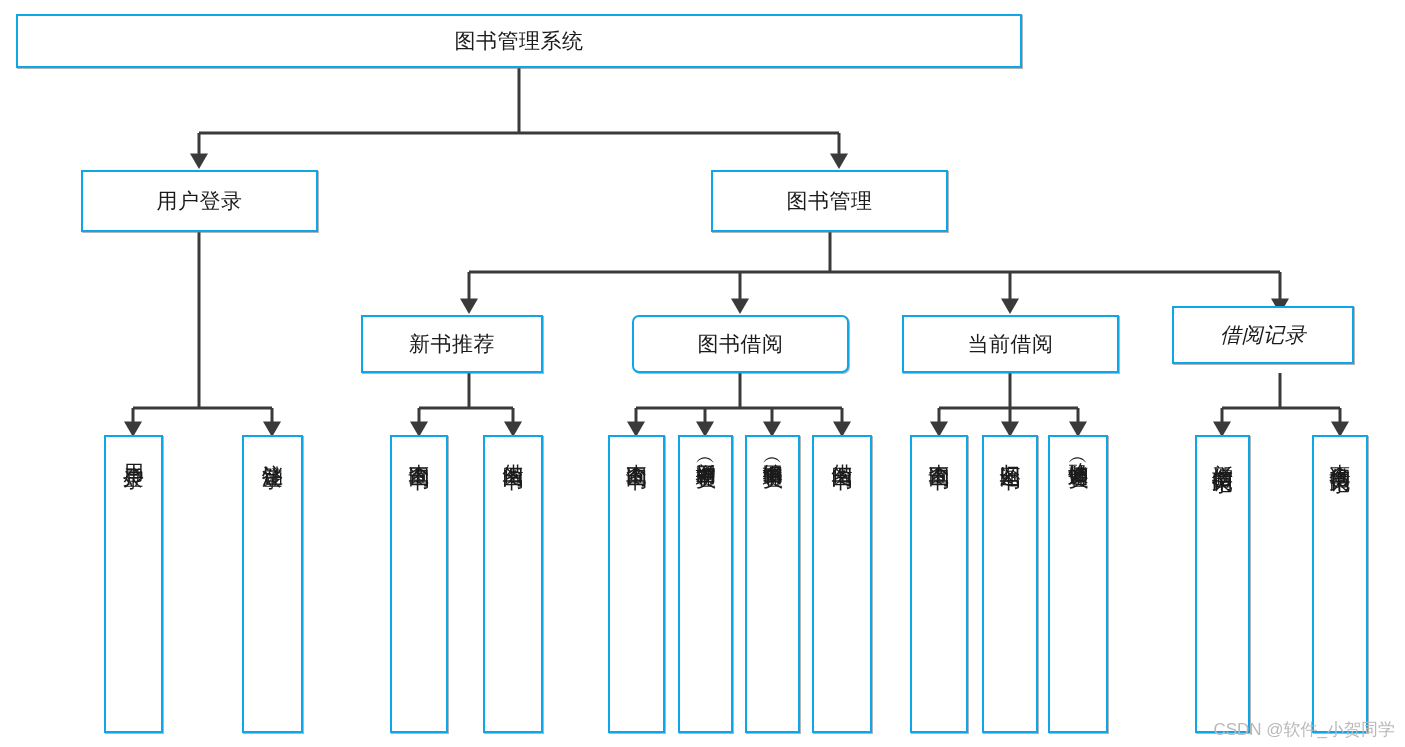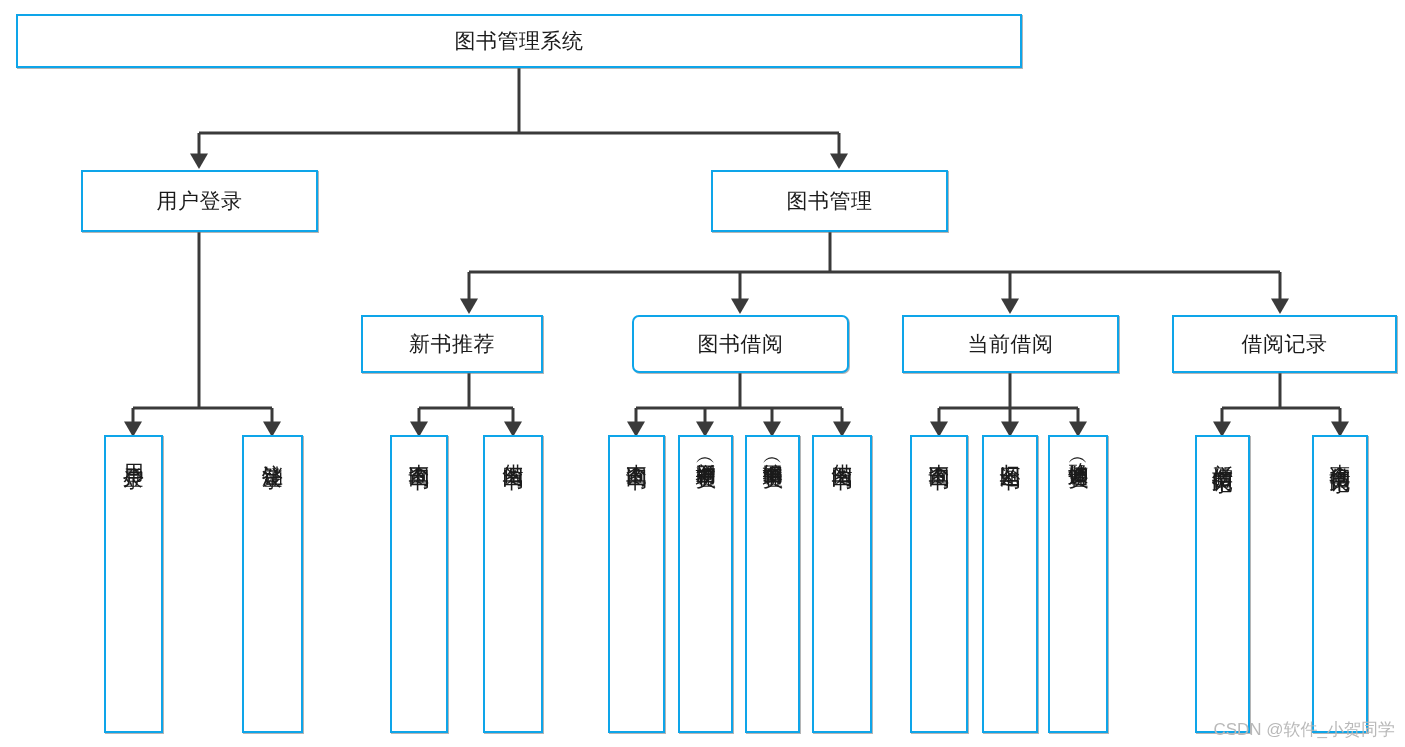--- a/index.html
+++ b/index.html
@@ -140,21 +140,21 @@
 
   <div class="node" style="left:361px; top:315px; width:182px; height:58px;">
     <span class="label">新书推荐</span>
   </div>
   <div class="node" style="left:632px; top:315px; width:217px; height:58px;border-radius:7px;">
     <span class="label">图书借阅</span>
   </div>
   <div class="node" style="left:902px; top:315px; width:217px; height:58px;text-align:center;">
     <span class="label">当前借阅</span>
   </div>
-  <div class="node" style="left:1172px; top:315px; width:225px; height:58px;">
+  <div class="node" style="left:1172px; top:306px; width:182px; height:58px;font-style:italic;">
     <span class="label">借阅记录</span>
   </div>
 
   <div class="node leaf" style="left:104px; top:435px; width:59px; height:298px;">
     <span class="label">用户登录</span>
   </div>
   <div class="node leaf" style="left:242px; top:435px; width:61px; height:298px;">
     <span class="label">注销登录</span>
   </div>
 

